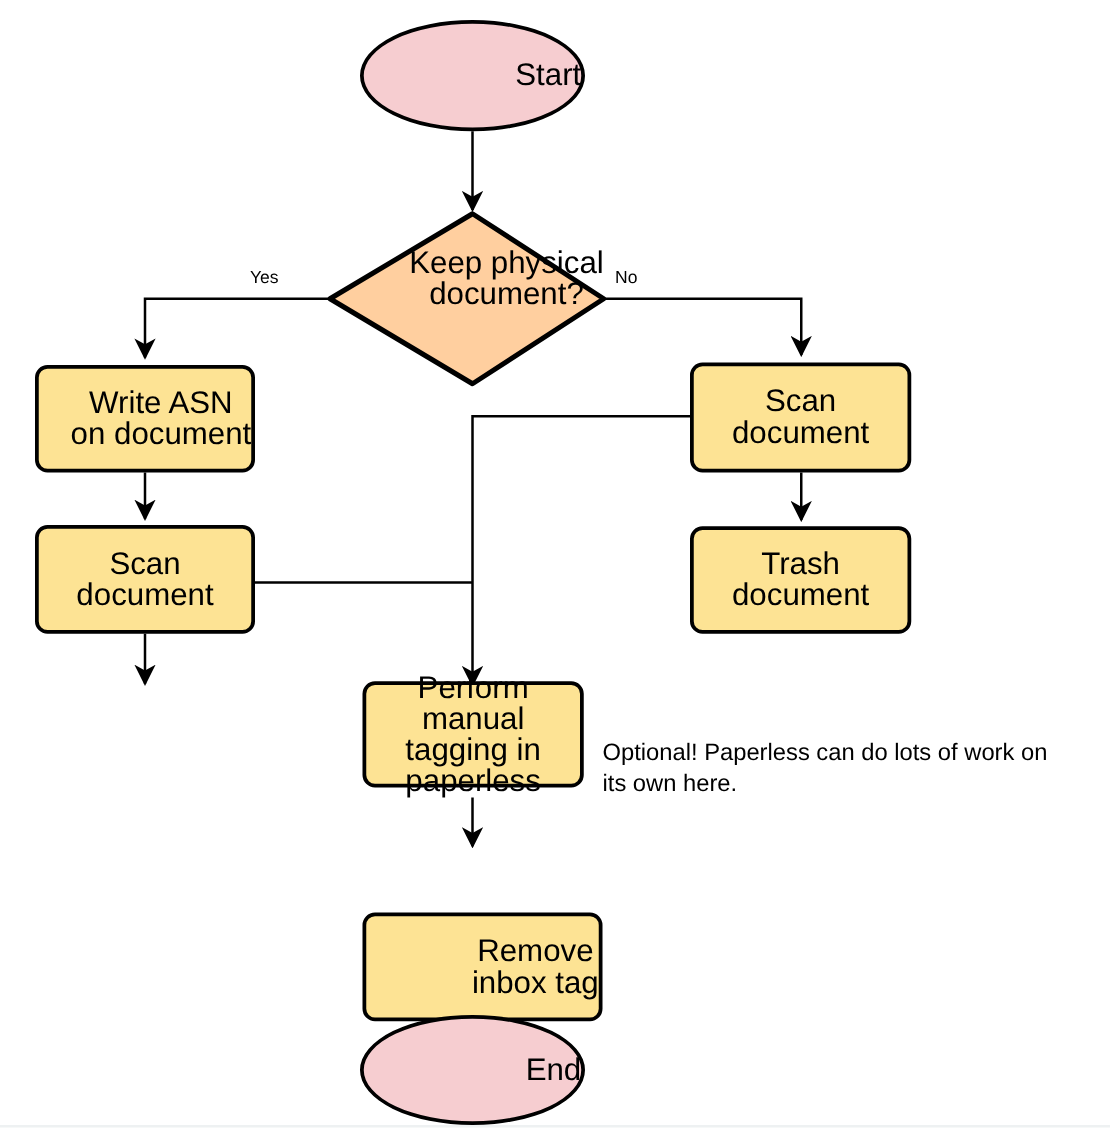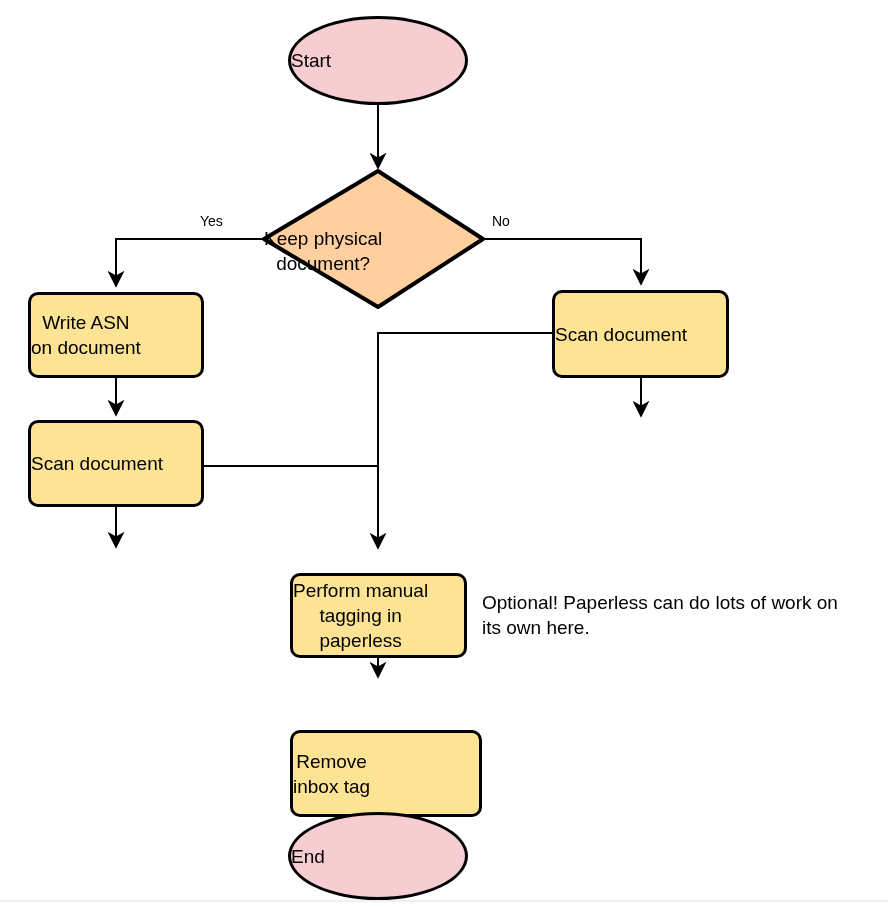--- a/index.html
+++ b/index.html
@@ -17,24 +17,24 @@
     overflow: hidden;
   }
   svg.wires {
     position: absolute;
     left: 0; top: 0;
   }
   .node {
     position: absolute;
     display: flex;
     align-items: center;
-    justify-content: flex-start;
+    justify-content: flex-end;
     text-align: center;
     box-sizing: border-box;
-    font-size: 19px;
+    font-size: 25px;
     line-height: 25px;
   }
   .node span {
     white-space: pre-line;
   }
   .process {
     background: var(--process-fill, #fde394);
     border: 3px solid var(--stroke, #000);
     border-radius: 10px;
   }
@@ -101,21 +101,21 @@
 
     <path d="M378 769 V807" fill="none" stroke="#000" stroke-width="2" marker-end="url(#arrowhead)"></path>
 
     <polygon points="378,171 483,239 378,307 264,239" style="fill:var(--decision-fill,#ffcf9f); stroke:var(--stroke,#000);" stroke-width="4" stroke-linejoin="round"></polygon>
   </svg>
 
   <div class="node terminal" style="left:288px; top:16px; width:180px; height:89px;">
     <span>Start</span>
   </div>
 
-  <div class="node decision-label" style="left:264px; top:184px; width:219px; height:134px;">
+  <div class="node decision-label" style="left:264px; top:156px; width:219px; height:134px;">
     <span>Keep physical
 document?</span>
   </div>
 
   <div class="edge-label" style="left:200px; top:210px; width:56px;">Yes</div>
 
   <div class="edge-label" style="left:492px; top:210px; width:56px;">No</div>
 
   <div class="node process" style="left:28px; top:292px; width:176px; height:86px;">
     <span>Write ASN
@@ -124,22 +124,25 @@
 
   <div class="node process" style="left:28px; top:420px; width:176px; height:87px;">
     <span>Scan document</span>
   </div>
 
 
   <div class="node process" style="left:552px; top:290px; width:177px; height:88px;">
     <span>Scan document</span>
   </div>
 
+  <div class="node process" style="left:552px; top:421px; width:177px; height:86px;">
+    <span>Trash document</span>
+  </div>
 
-  <div class="node process" style="left:290px; top:573px; width:177px; height:85px;">
+  <div class="node process" style="left:290px; top:545px; width:177px; height:85px;">
     <span>Perform manual
 tagging in
 paperless</span>
   </div>
 
   <div class="annotation" style="left:482px; top:590px; width:402px;">Optional! Paperless can do lots of work on
 its own here.</div>
 
   <div class="node process" style="left:290px; top:682px; width:192px; height:87px;margin-top:48px;">
     <span>Remove

